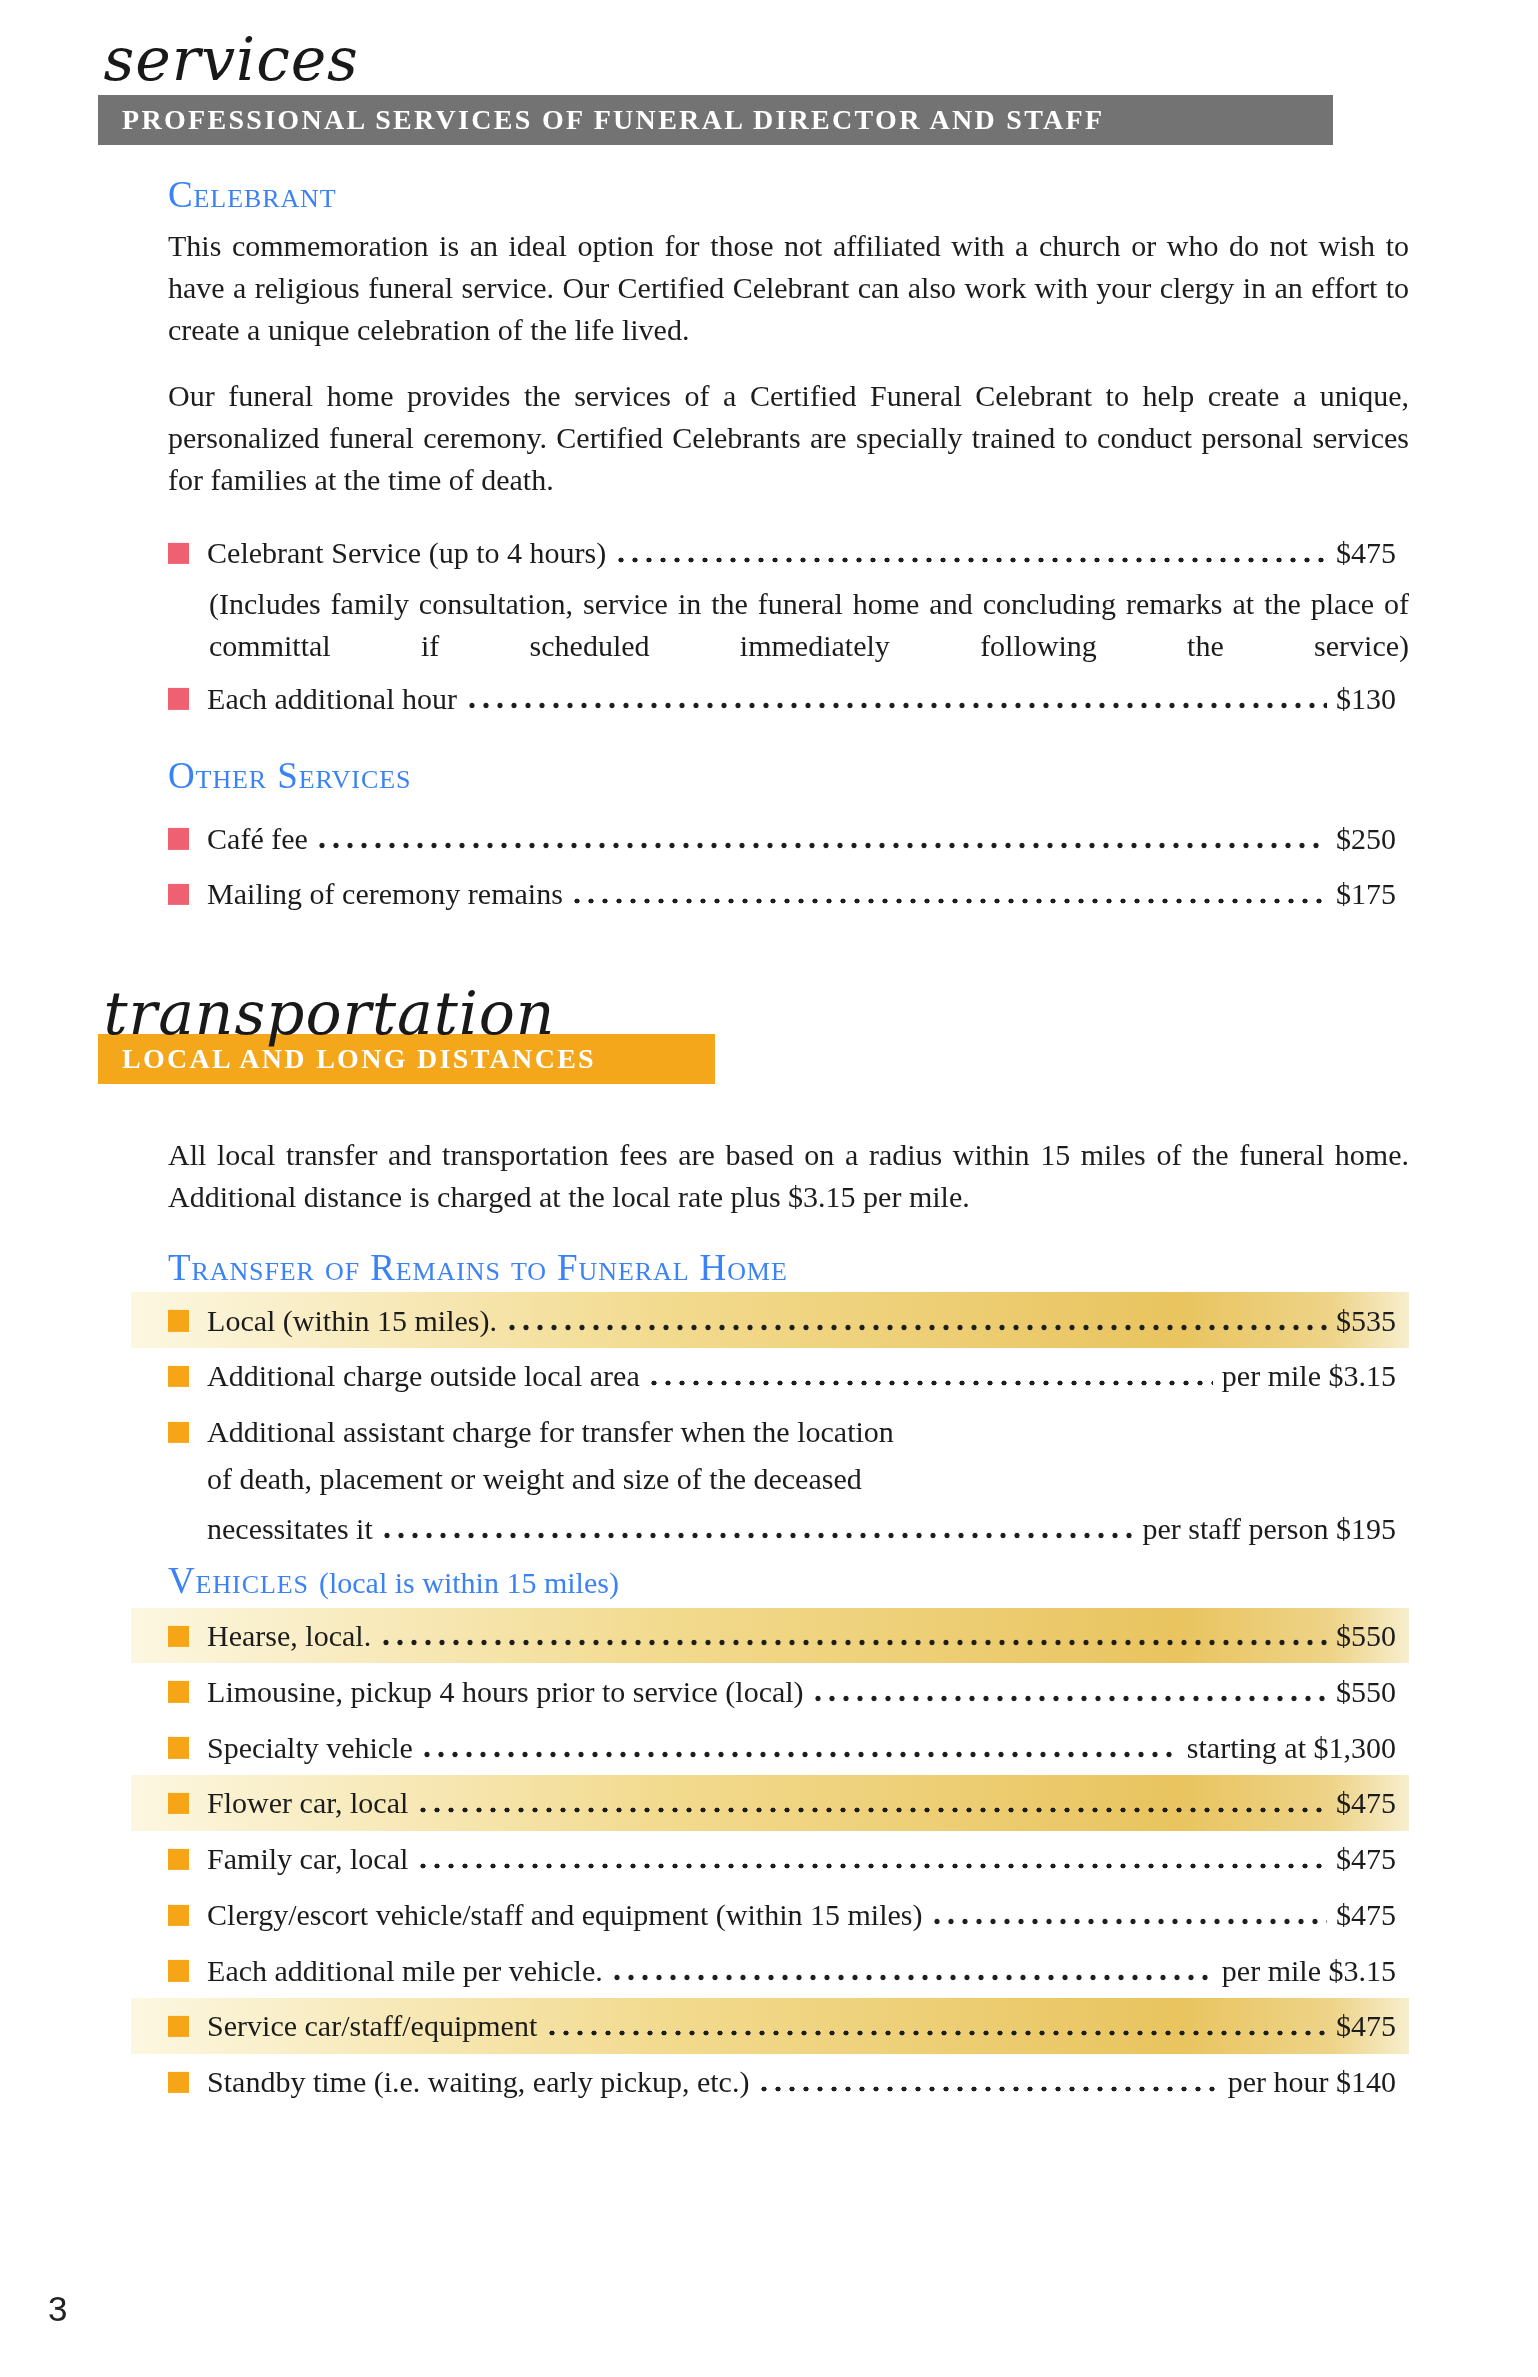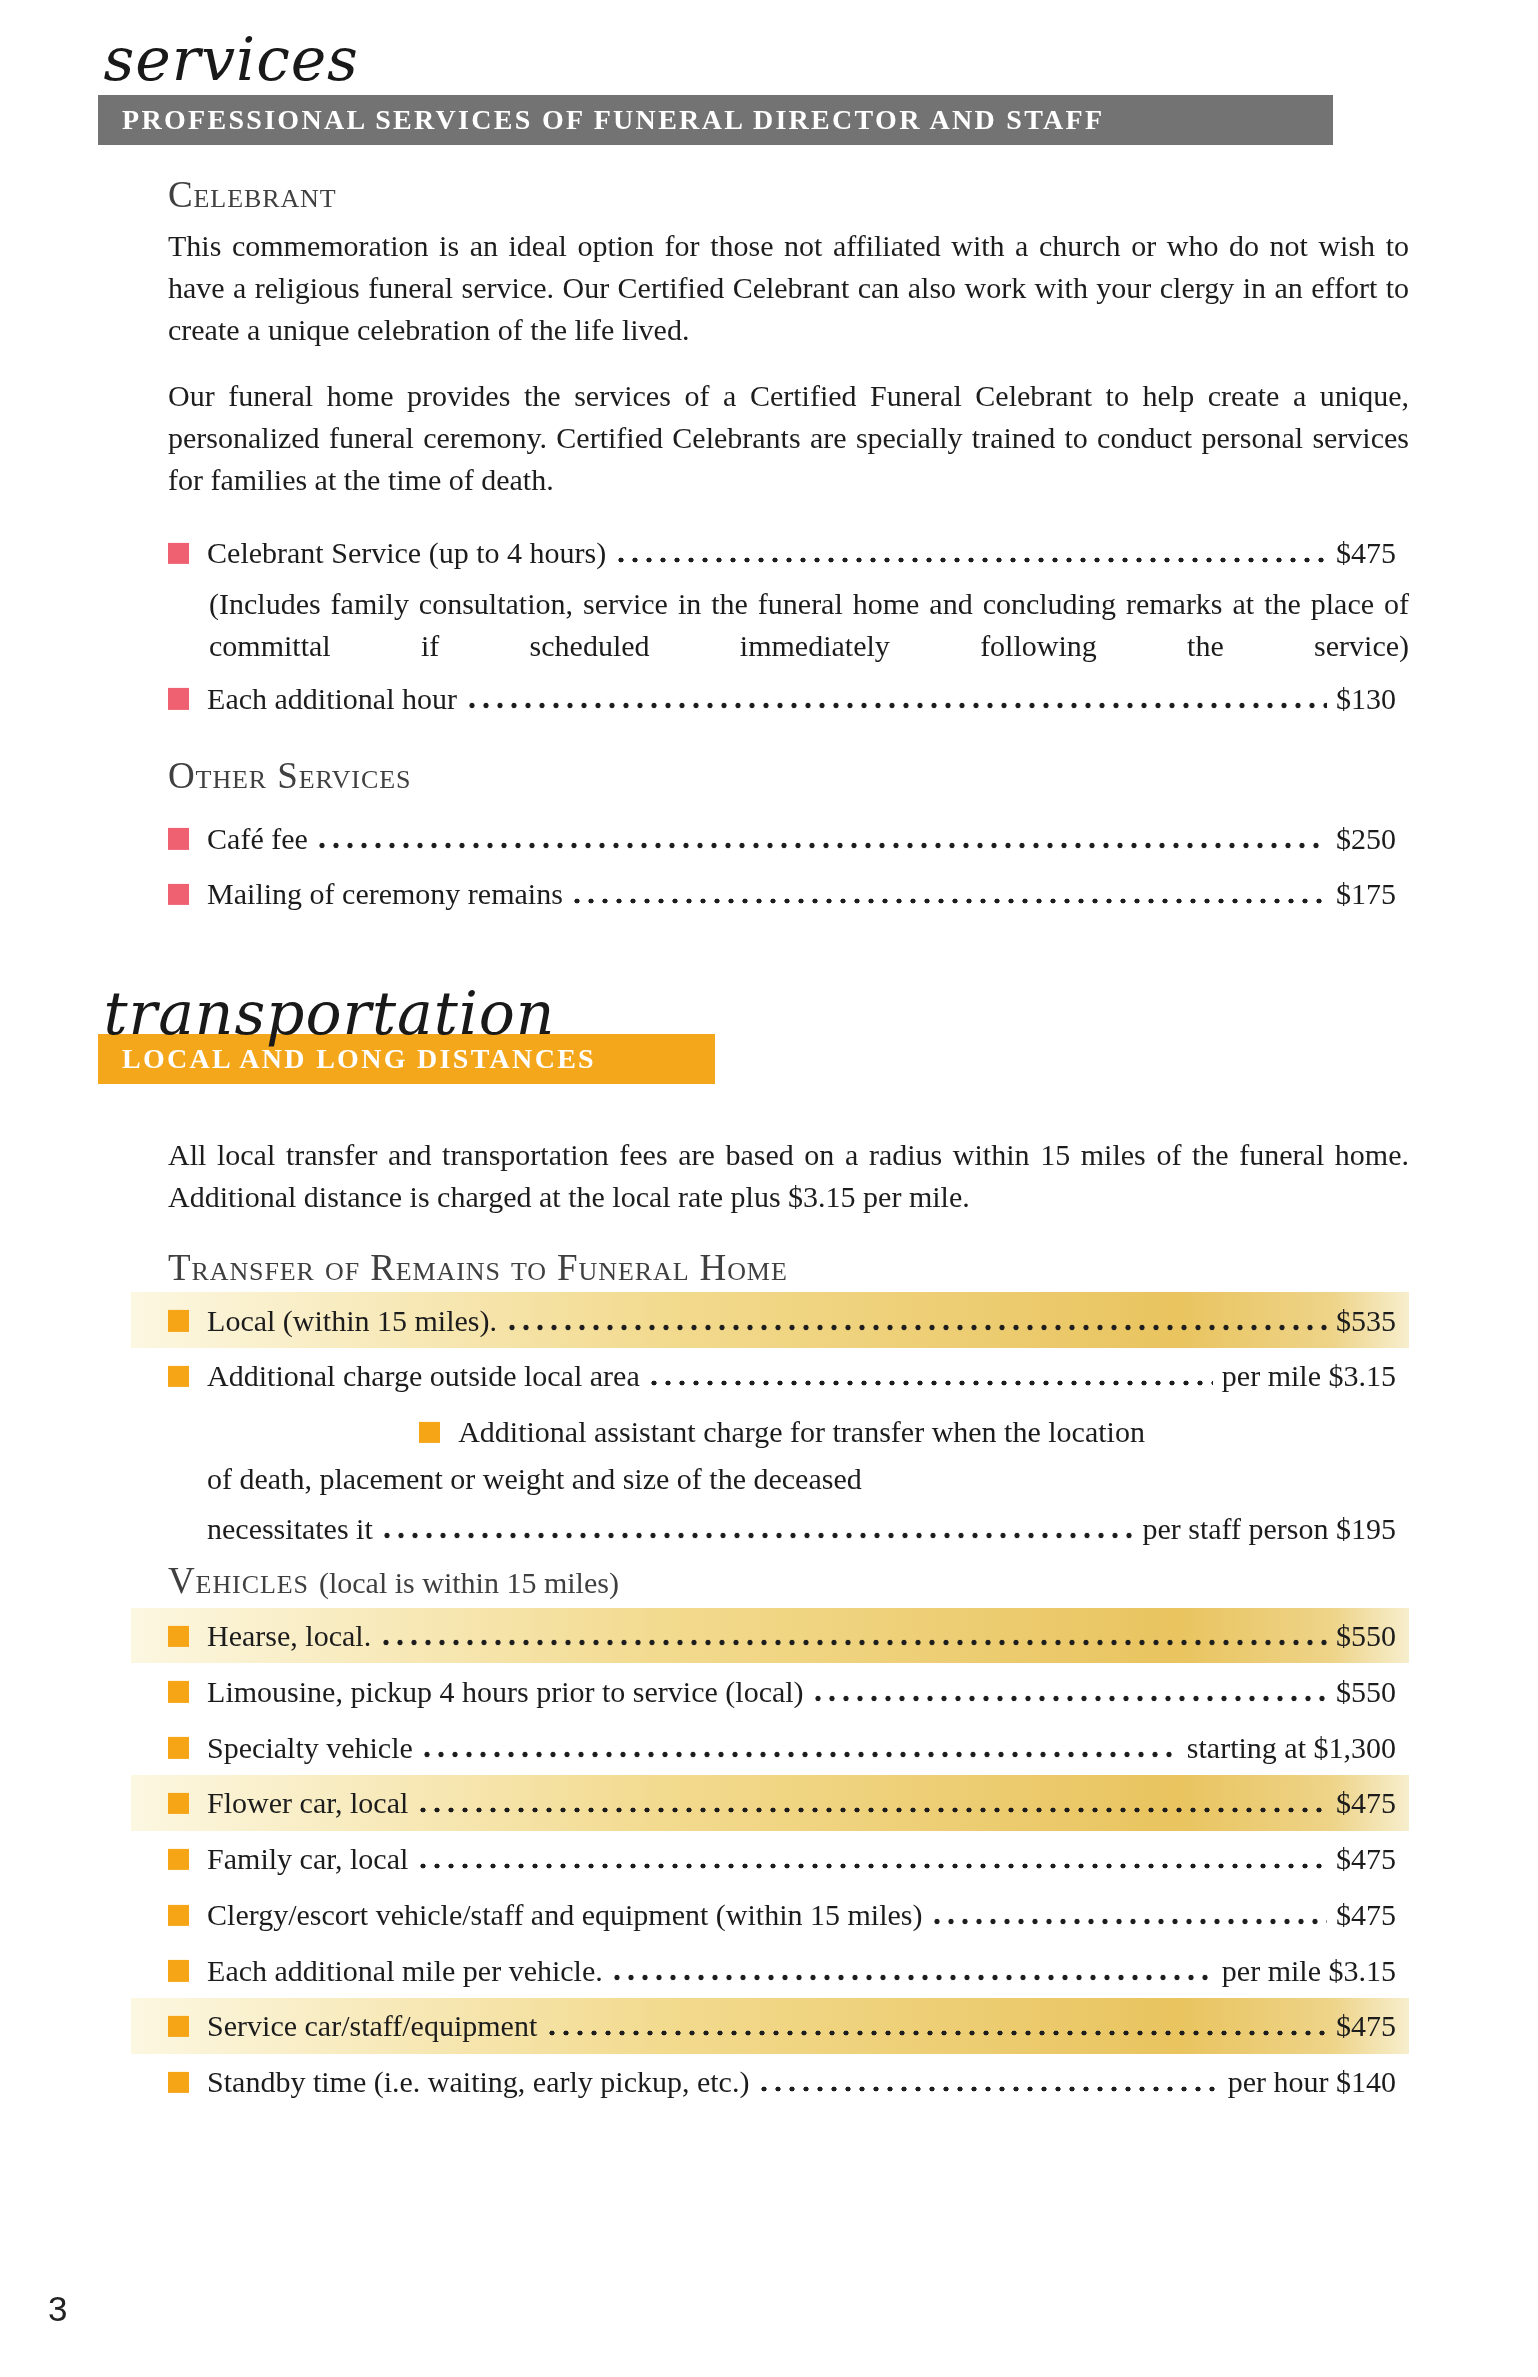--- a/index.html
+++ b/index.html
@@ -18,32 +18,32 @@
     padding-left:24px;color:#ffffff;font-weight:bold;font-size:28px;letter-spacing:2.3px;
     font-family:"Liberation Serif", serif;
   }
   .banner.pink{background:#737373;width:1235px;margin-top:3.7px;}
   .banner.orange{background:#f5a71c;width:617px;margin-top:-11.2px;}
 
   .content{margin-left:70px;}
 
   .sc-heading{
     font-variant:small-caps;font-weight:normal;font-size:37px;letter-spacing:0.9px;
-    margin:28px 0 9.3px 0;color:#404040;
+    margin:28px 0 9.3px 0;color:#3b82f6;
   }
   .sc-heading .normal{font-variant:normal;font-size:30px;letter-spacing:0;}
 
   p.body{
     font-size:30px;line-height:1.40;text-align:justify;margin:0 0 24px 0;color:#1d1d1d;
   }
 
   .plist{margin-top:13px;}
   .row{
     display:flex;align-items:baseline;font-size:30px;line-height:1.3;
-    padding:8.4px 13px 8.4px 37px;margin-left:-37px;justify-content:center;
+    padding:8.4px 13px 8.4px 37px;margin-left:-37px;
   }
   .row.hl{
     background:linear-gradient(90deg,#fcf7e1 0%,#f2da8e 42%,#e9c45f 82%,#eed489 94%,#f7eecd 100%);
   }
   .bullet{
     display:inline-block;width:21.4px;height:21.4px;margin-right:17.7px;flex:0 0 auto;
     transform:translateY(0.9px);
   }
   .bullet.pink{background:#ef6071;}
   .bullet.orange{background:#f6a517;}

